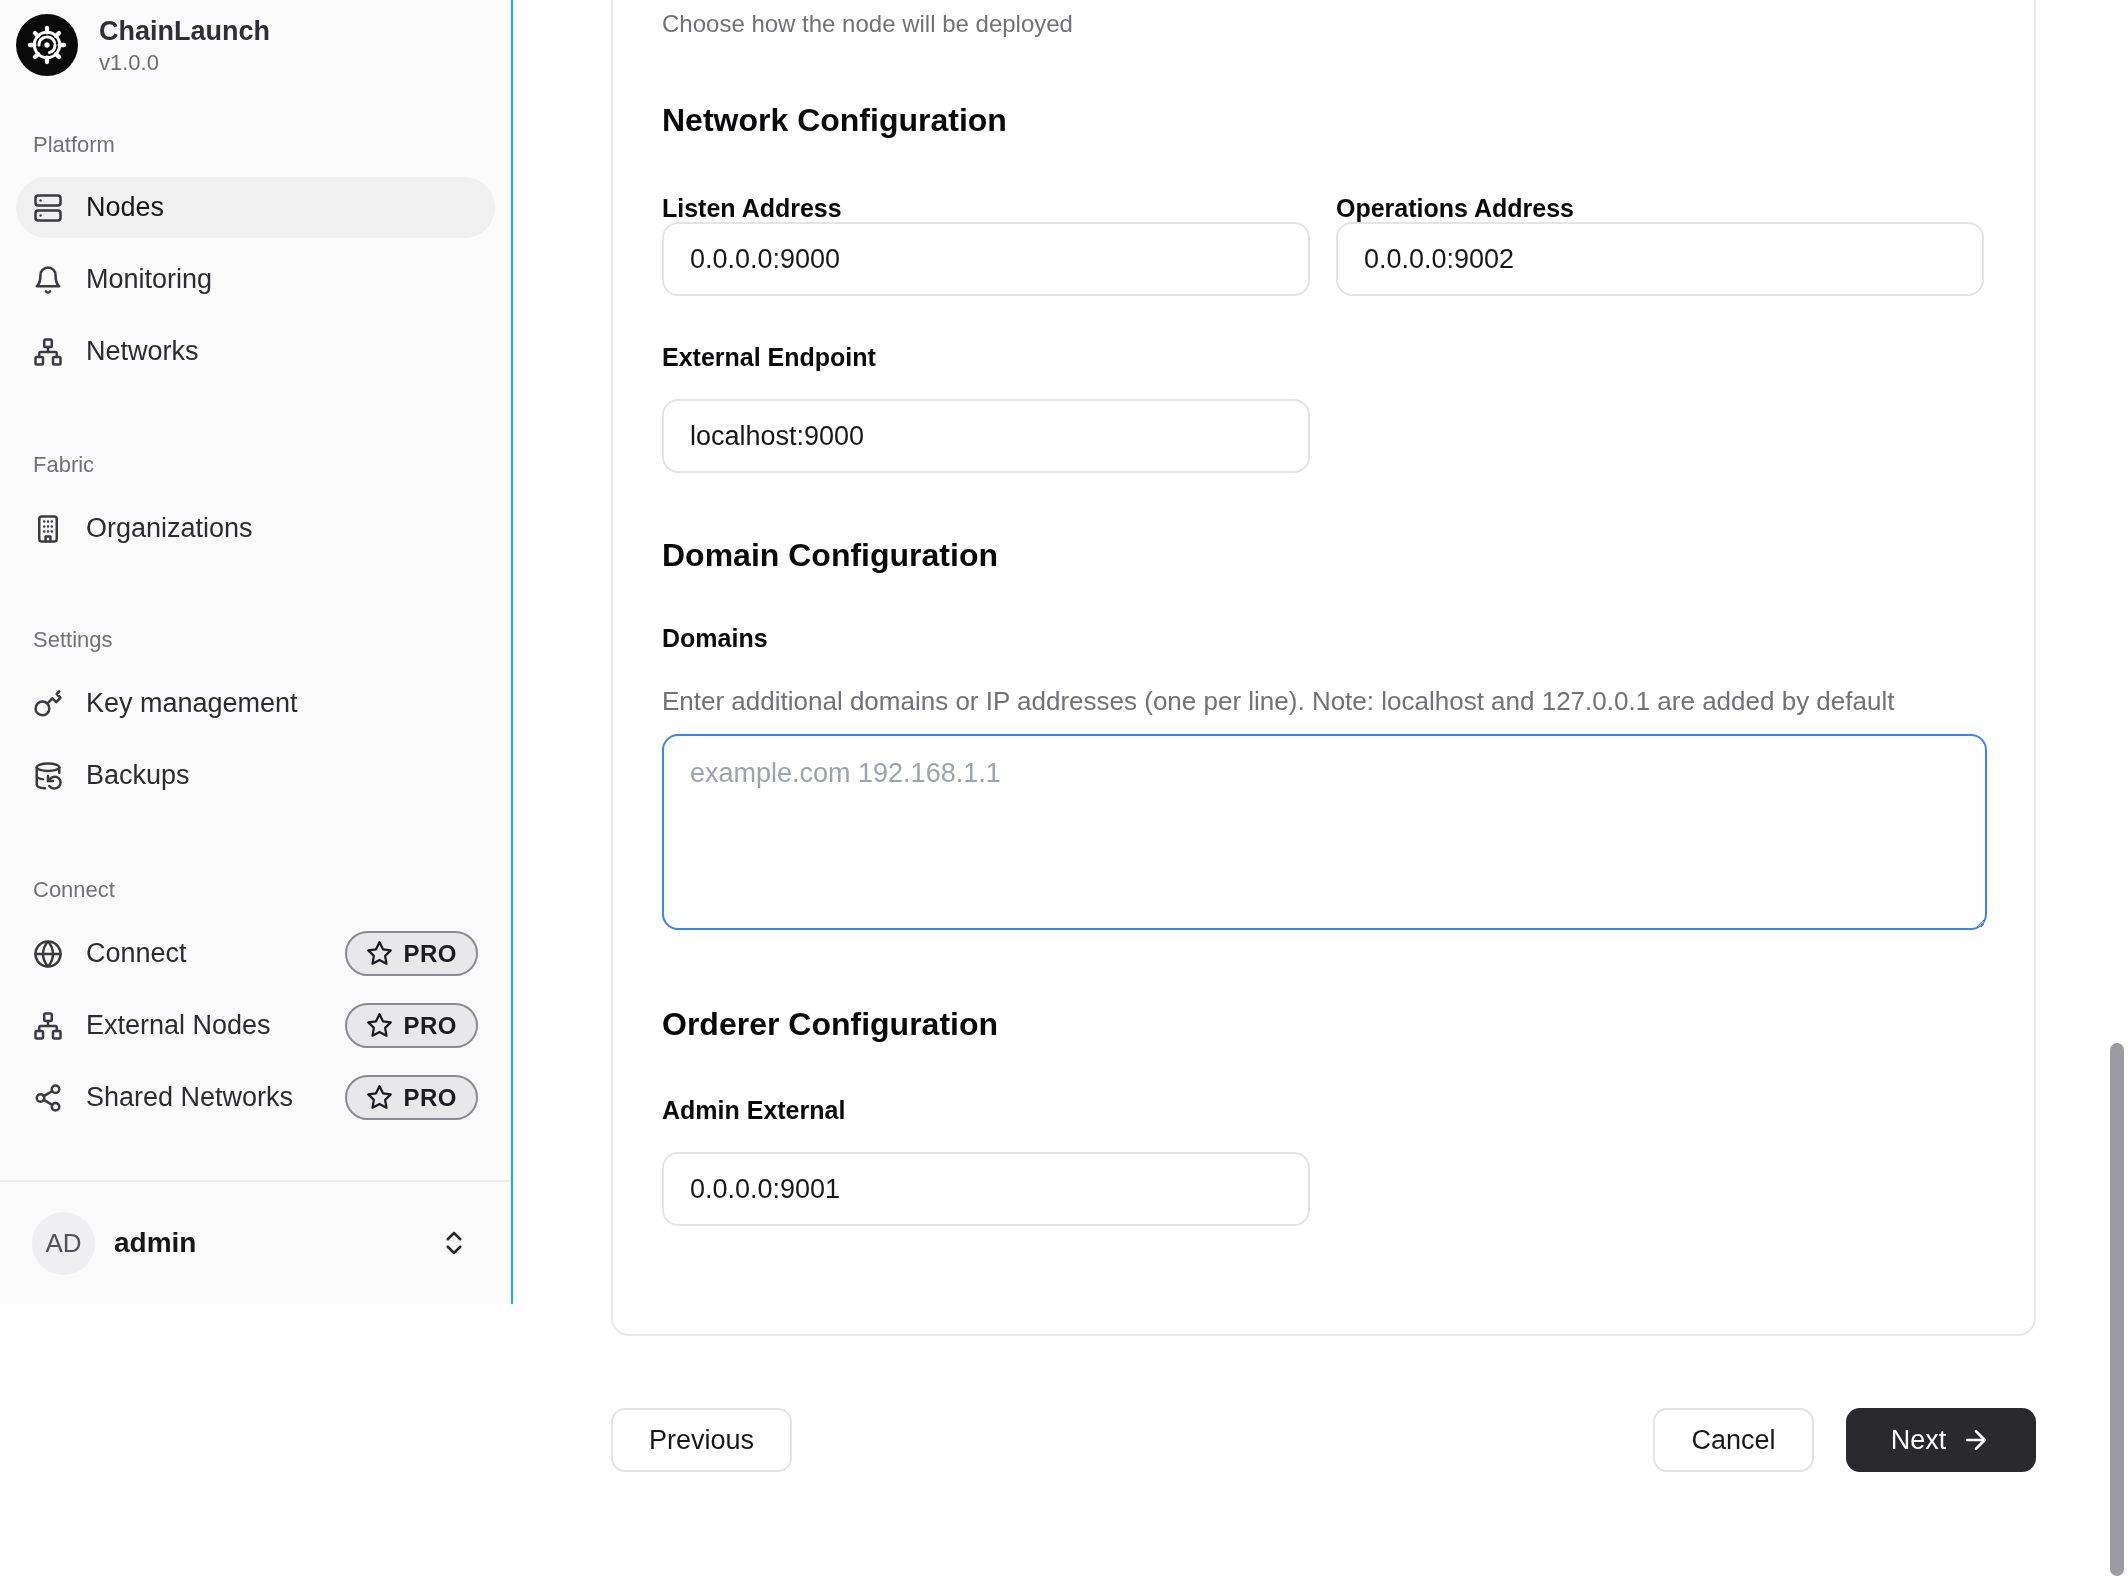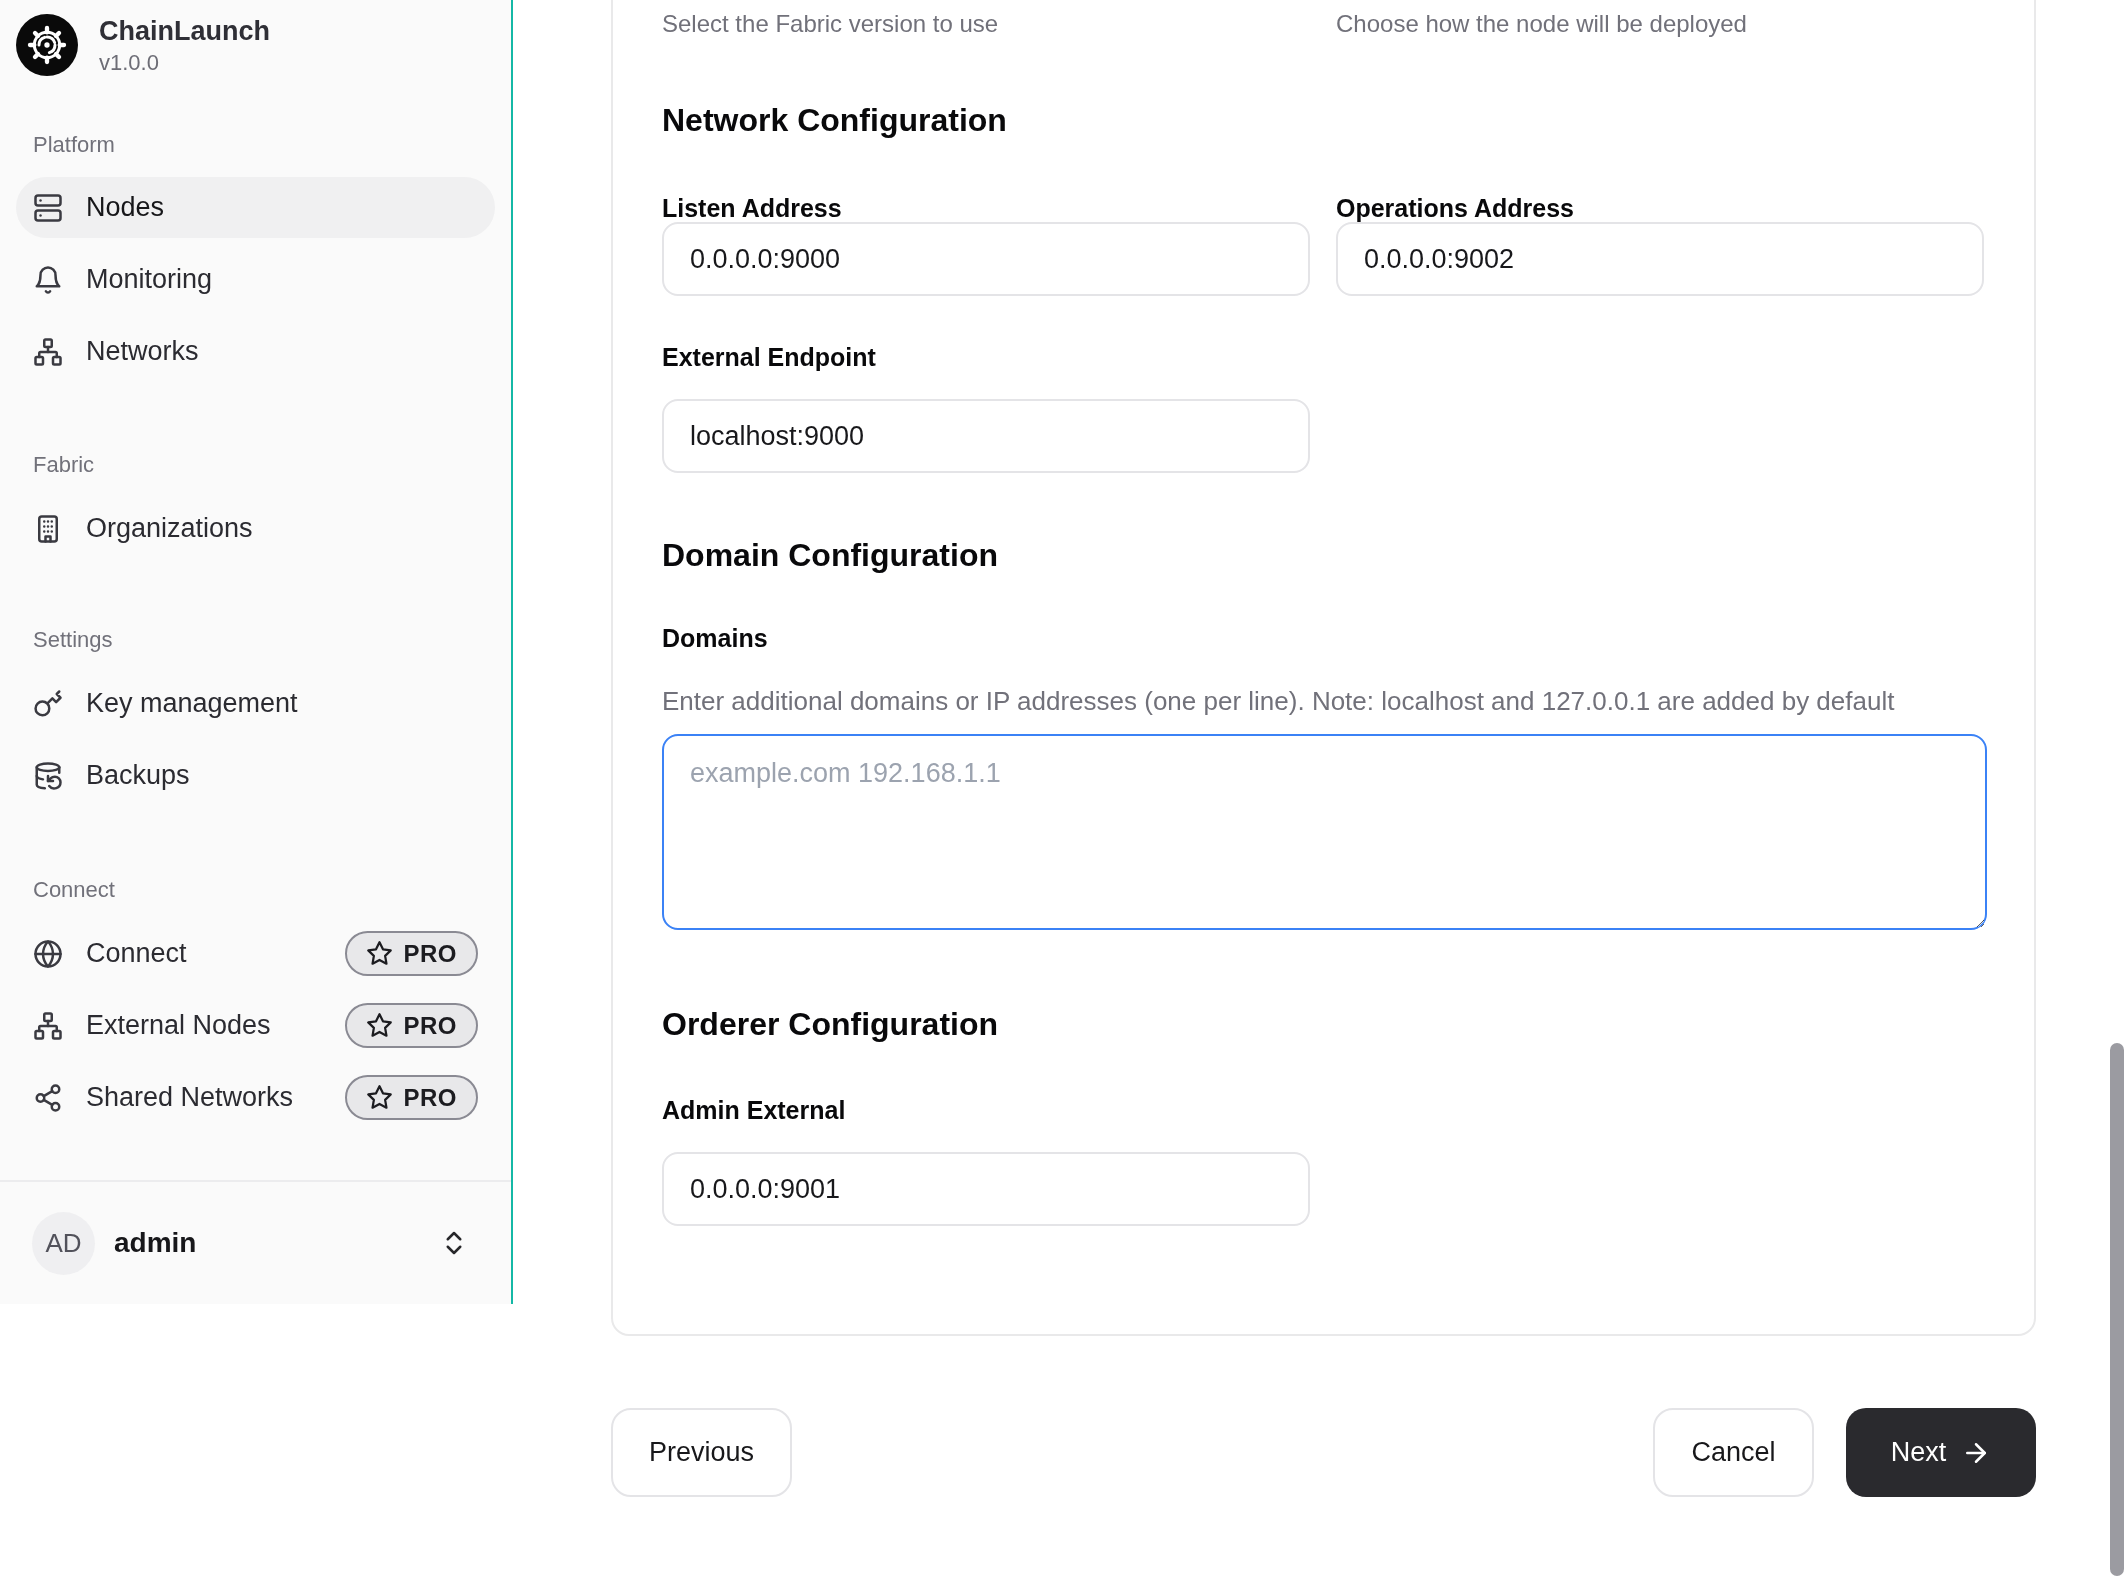--- a/index.html
+++ b/index.html
@@ -95,21 +95,21 @@
     font-family:inherit; resize:both;
   }
   .domains-textarea::placeholder { color:#9ca3af; }
   .admin-label { margin-top:54px; }
 
   .actions {
     position:absolute; left:98px; top:1408px; width:1425px;
     display:flex; align-items:center;
   }
   .btn {
-    height:89px; border-radius:20px; font-size:27px; font-weight:500;
+    height:64px; border-radius:14px; font-size:27px; font-weight:500;
     display:flex; align-items:center; justify-content:center;
     cursor:pointer; font-family:inherit;
   }
   .btn-outline { background:#ffffff; border:2px solid #e4e4e7; color:#18181b; }
   .btn-previous { width:181px; }
   .btn-cancel { width:161px; margin-left:auto; }
   .btn-next {
     width:190px; margin-left:32px; background:#2a2a2e; border:none; color:#ffffff;
     gap:15px;
   }
@@ -300,21 +300,20 @@
           <path d="m7 9 5-5 5 5"></path>
       </svg>
     </span>
   </div>
 </aside>
 
 <main class="main">
   <div class="card">
 
     <div class="hint-row">
-      <div class="hint-col">Select the Fabric version to use</div>
       <div class="hint-col">Choose how the node will be deployed</div>
     </div>
 
     <h2 class="section-heading">Network Configuration</h2>
 
     <div class="label-row">
       <div class="label-col field-label">Listen Address</div>
       <div class="label-col field-label">Operations Address</div>
     </div>
     <div class="input-row">

